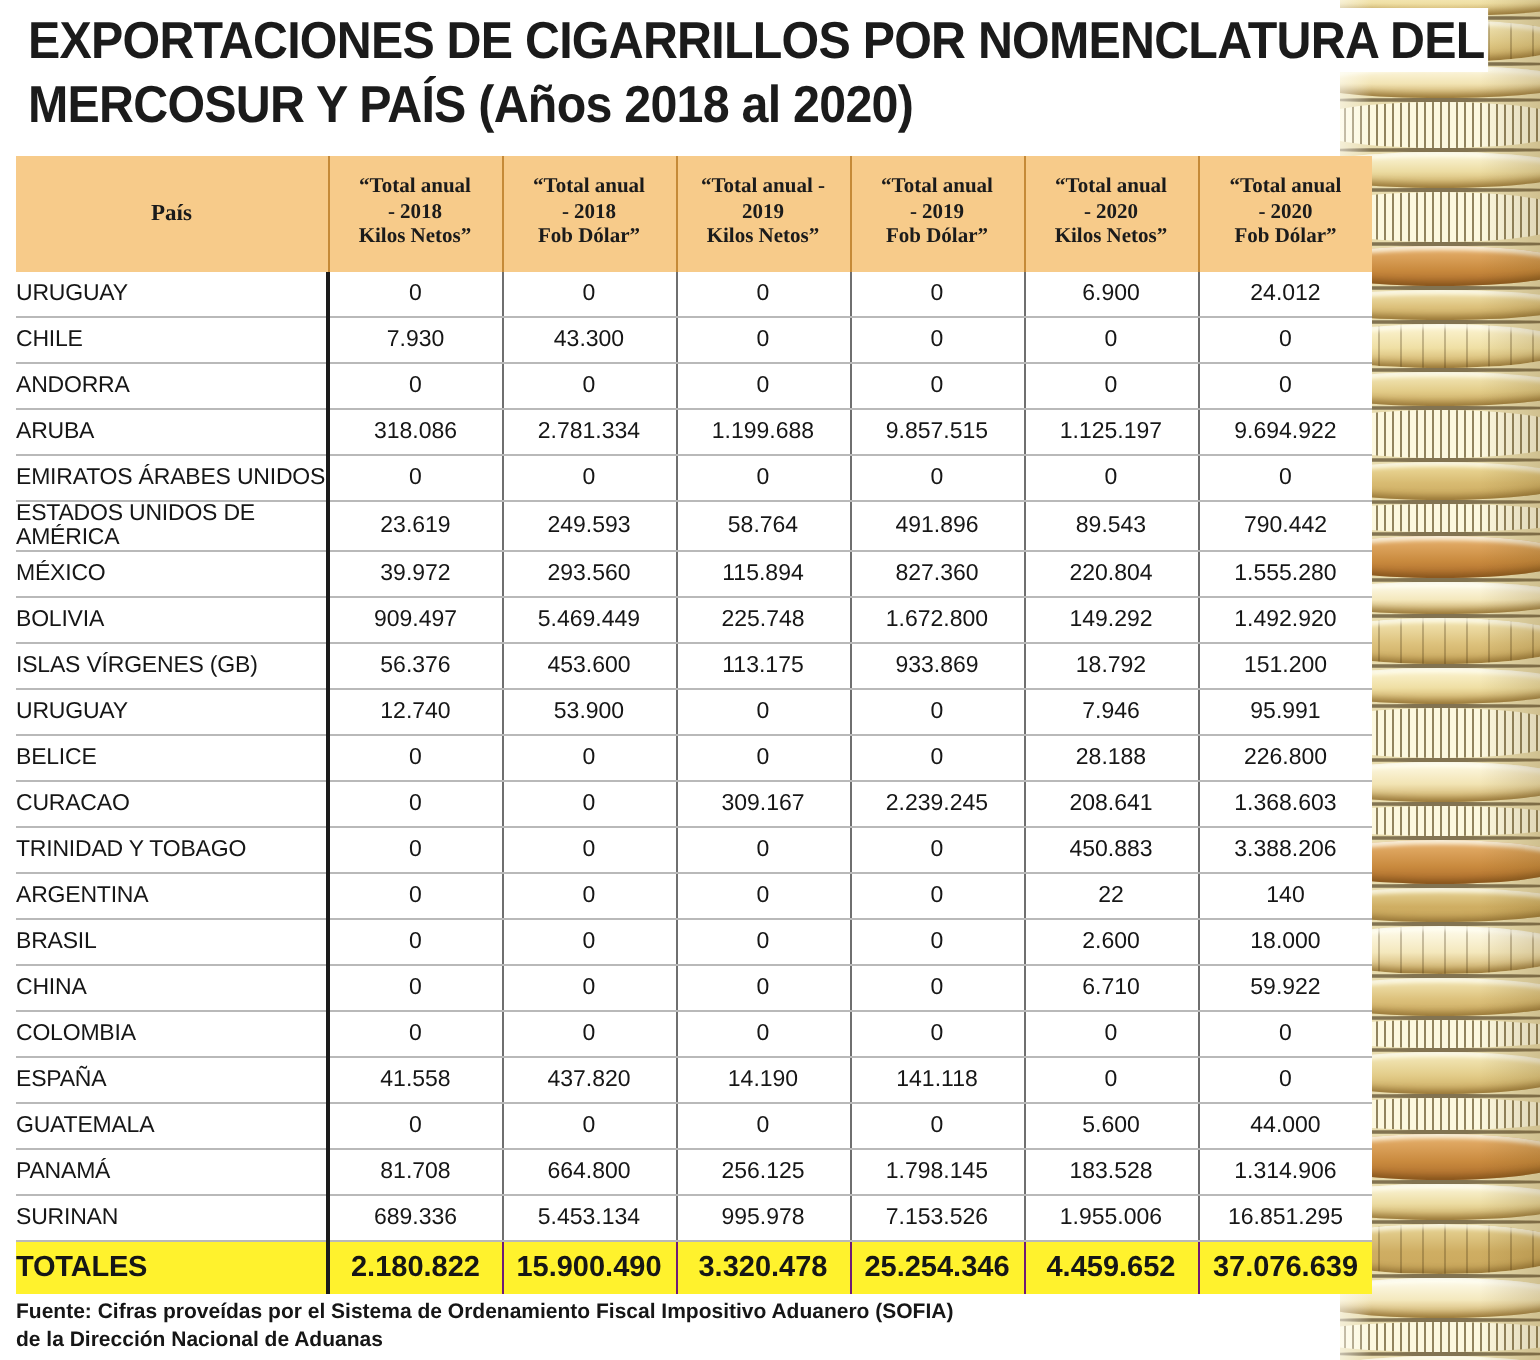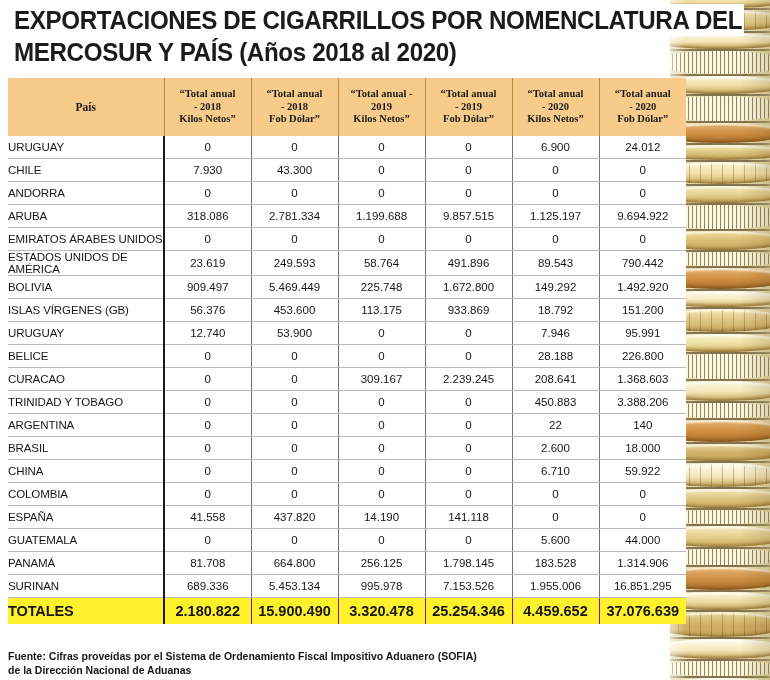--- a/index.html
+++ b/index.html
@@ -345,20 +345,29 @@
         <tr>
           <td class="country">ESTADOS UNIDOS DE AMÉRICA</td>
           <td class="num">23.619</td>
           <td class="num">249.593</td>
           <td class="num">58.764</td>
           <td class="num">491.896</td>
           <td class="num">89.543</td>
           <td class="num">790.442</td>
         </tr>
         <tr>
+          <td class="country">MÉXICO</td>
+          <td class="num">39.972</td>
+          <td class="num">293.560</td>
+          <td class="num">115.894</td>
+          <td class="num">827.360</td>
+          <td class="num">220.804</td>
+          <td class="num">1.555.280</td>
+        </tr>
+        <tr>
           <td class="country">BOLIVIA</td>
           <td class="num">909.497</td>
           <td class="num">5.469.449</td>
           <td class="num">225.748</td>
           <td class="num">1.672.800</td>
           <td class="num">149.292</td>
           <td class="num">1.492.920</td>
         </tr>
         <tr>
           <td class="country">ISLAS VÍRGENES (GB)</td>

